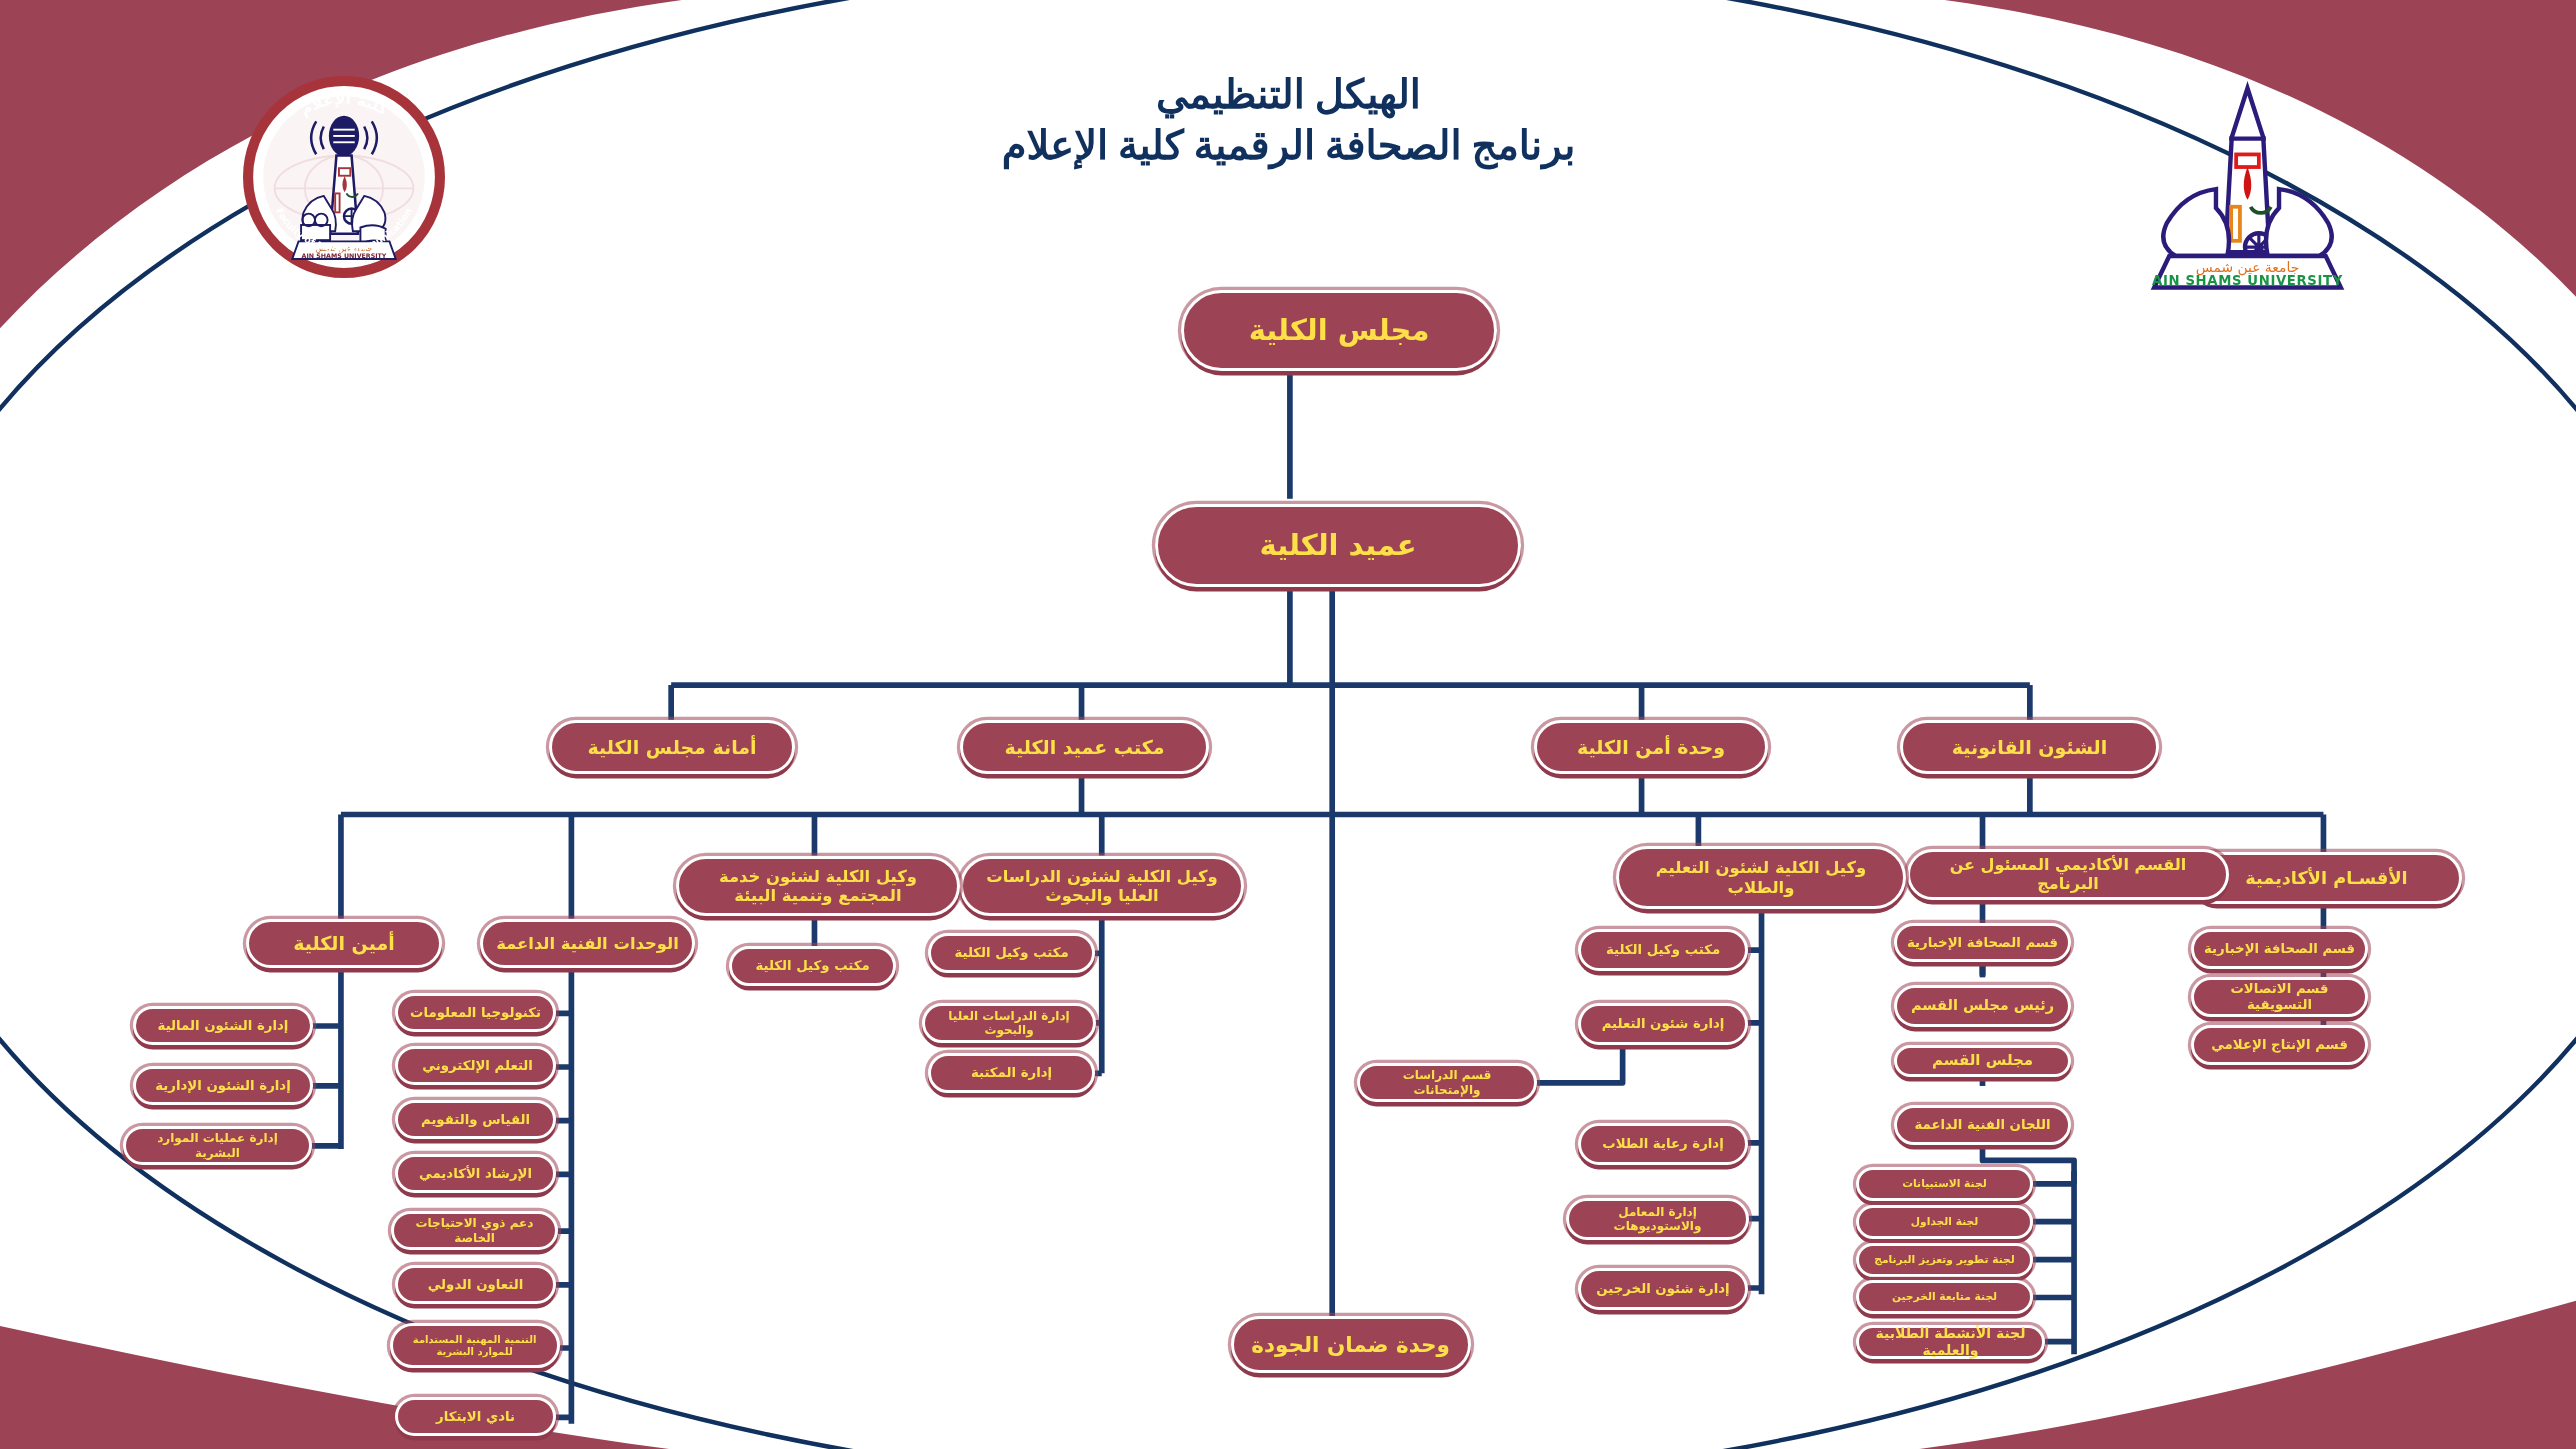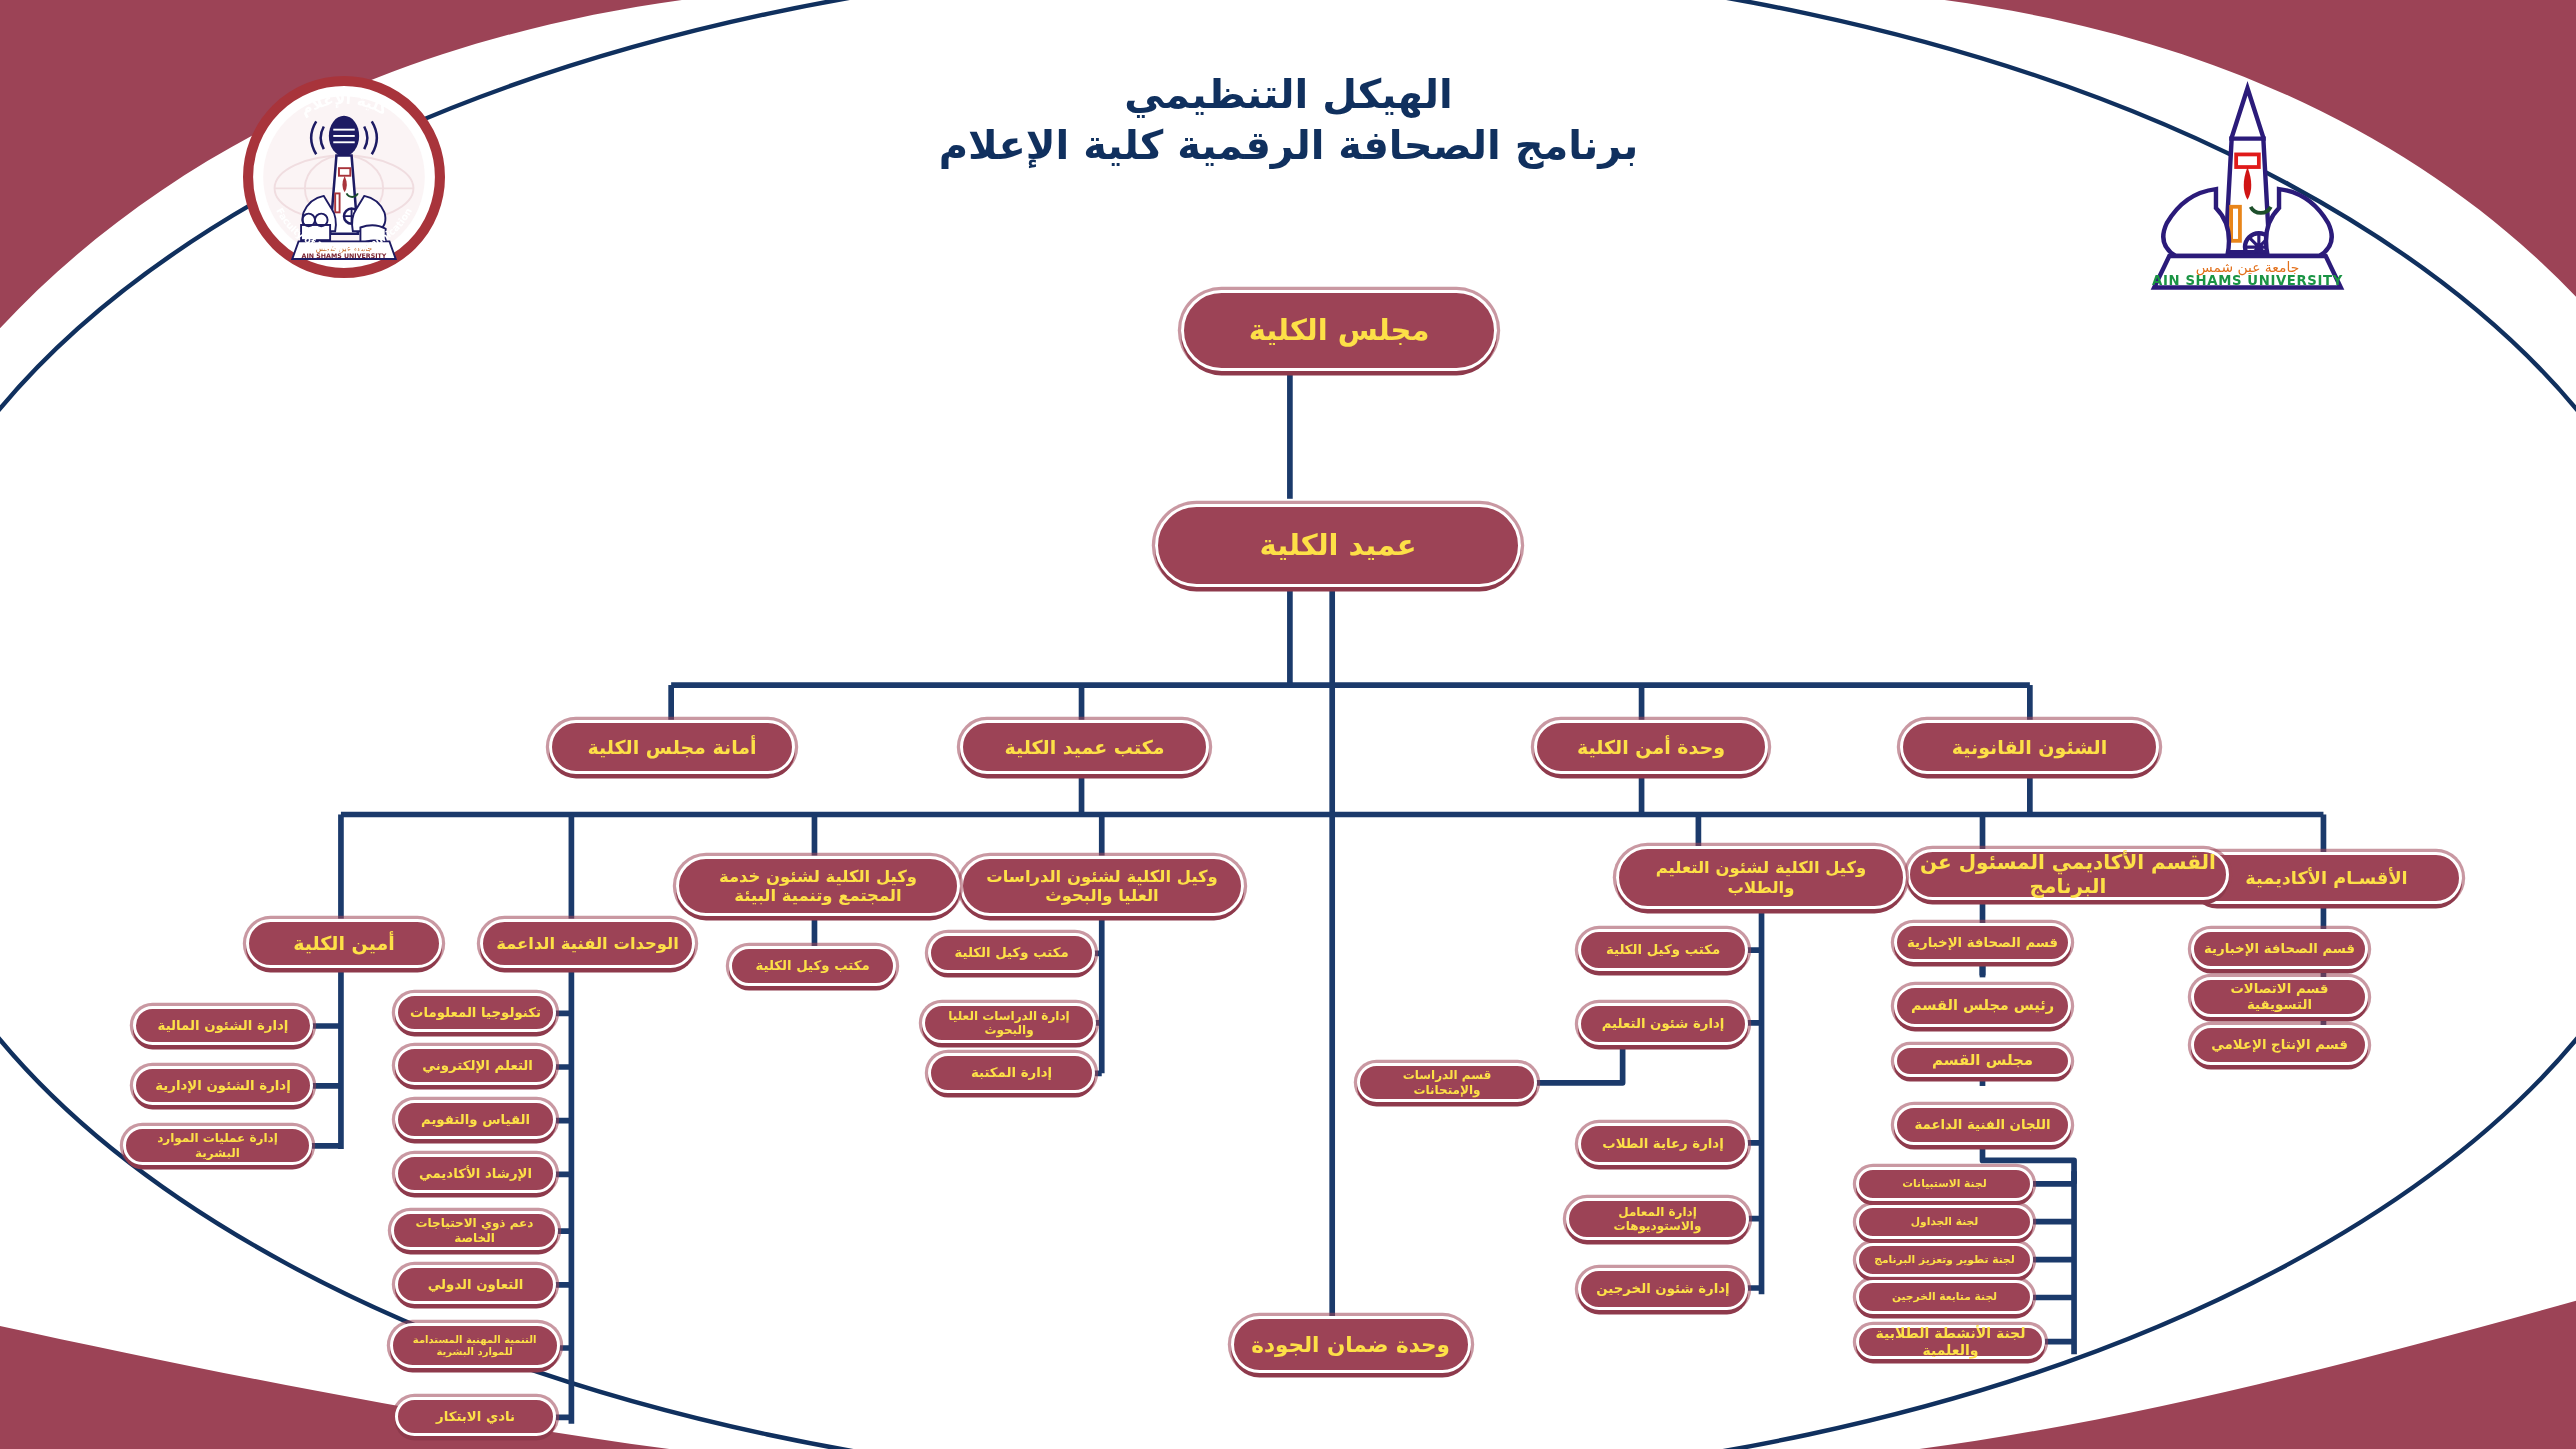--- a/index.html
+++ b/index.html
@@ -11,21 +11,21 @@
   #deco-svg{position:absolute;left:0;top:0;width:2576px;height:1449px;}
 
   
   .logo{position:absolute;}
   #logo-left{left:243px;top:76px;width:202px;height:202px;}
   #logo-right{left:2096px;top:63px;width:303px;height:227px;}
 
   
   #title-block{position:absolute;left:796px;top:69px;width:985px;text-align:center;}
   #title-block .tline{color:#10305e;font-weight:bold;font-size:40px;line-height:1.28;
-                      letter-spacing:0px;white-space:nowrap;}
+                      letter-spacing:0px;white-space:nowrap;font-family:Liberation Serif, serif;}
 
   
   #links{position:absolute;left:0;top:0;width:2576px;height:1449px;}
 
   
   .node{position:absolute;box-sizing:border-box;display:flex;align-items:center;
         justify-content:center;text-align:center;color:#fde047;
         background:#9C4356;border:3.2px solid #ffffff;border-radius:631px;
         box-shadow:0 4.4px 0 0 #8E3A4C, 0 0 0 3.2px rgba(156,67,86,0.55);
         padding:2.5px 8.8px;line-height:1.18;font-weight:bold;z-index:5;}
@@ -221,21 +221,21 @@
 
   <div class="node lvl1" style="left:1155px;top:504px;width:366px;height:83px;">عميد الكلية</div>
 
   <div class="node lvl2" style="left:1900px;top:720px;width:259px;height:54px;">الشئون القانونية</div>
   <div class="node lvl2" style="left:1534px;top:720px;width:234px;height:54px;">وحدة أمن الكلية</div>
   <div class="node lvl2" style="left:960px;top:720px;width:249px;height:54px;">مكتب عميد الكلية</div>
   <div class="node lvl2" style="left:549px;top:720px;width:246px;height:54px;">أمانة مجلس الكلية</div>
 
   <div class="node lvl3" style="left:2191px;top:852px;width:271px;height:52px;">الأقسـام الأكاديمية</div>
 
-  <div class="node lvl3" style="left:1907px;top:849px;width:322px;height:51px;font-size:20px;">القسم الأكاديمي المسئول عن البرنامج</div>
+  <div class="node lvl3" style="left:1907px;top:849px;width:322px;height:51px;font-size:16px;">القسم الأكاديمي المسئول عن البرنامج</div>
 
   <div class="node lvl3" style="left:1616px;top:846px;width:290px;height:63px;font-size:16.4px;">وكيل الكلية لشئون  التعليم والطلاب</div>
 
   <div class="node lvl3" style="left:960px;top:856px;width:284px;height:60px;font-size:16.4px;">وكيل الكلية لشئون  الدراسات العليا والبحوث</div>
 
   <div class="node lvl3" style="left:676px;top:856px;width:284px;height:60px;font-size:16.4px;">وكيل الكلية لشئون  خدمة المجتمع وتنمية البيئة</div>
 
   <div class="node lvl3" style="left:480px;top:919px;width:215px;height:49px;font-size:16.4px;">الوحدات الفنية الداعمة</div>
 
   <div class="node lvl3" style="left:246px;top:919px;width:196px;height:49px;font-size:19px;">أمين الكلية</div>

